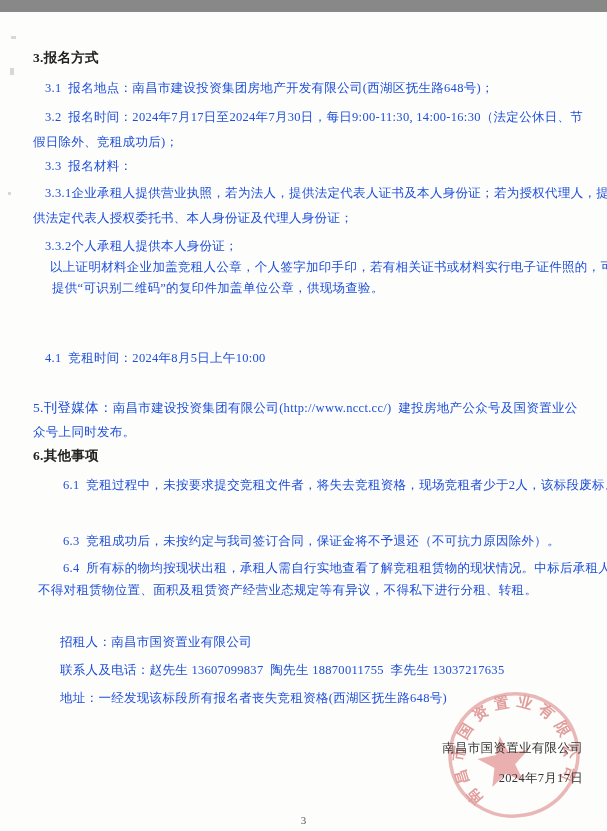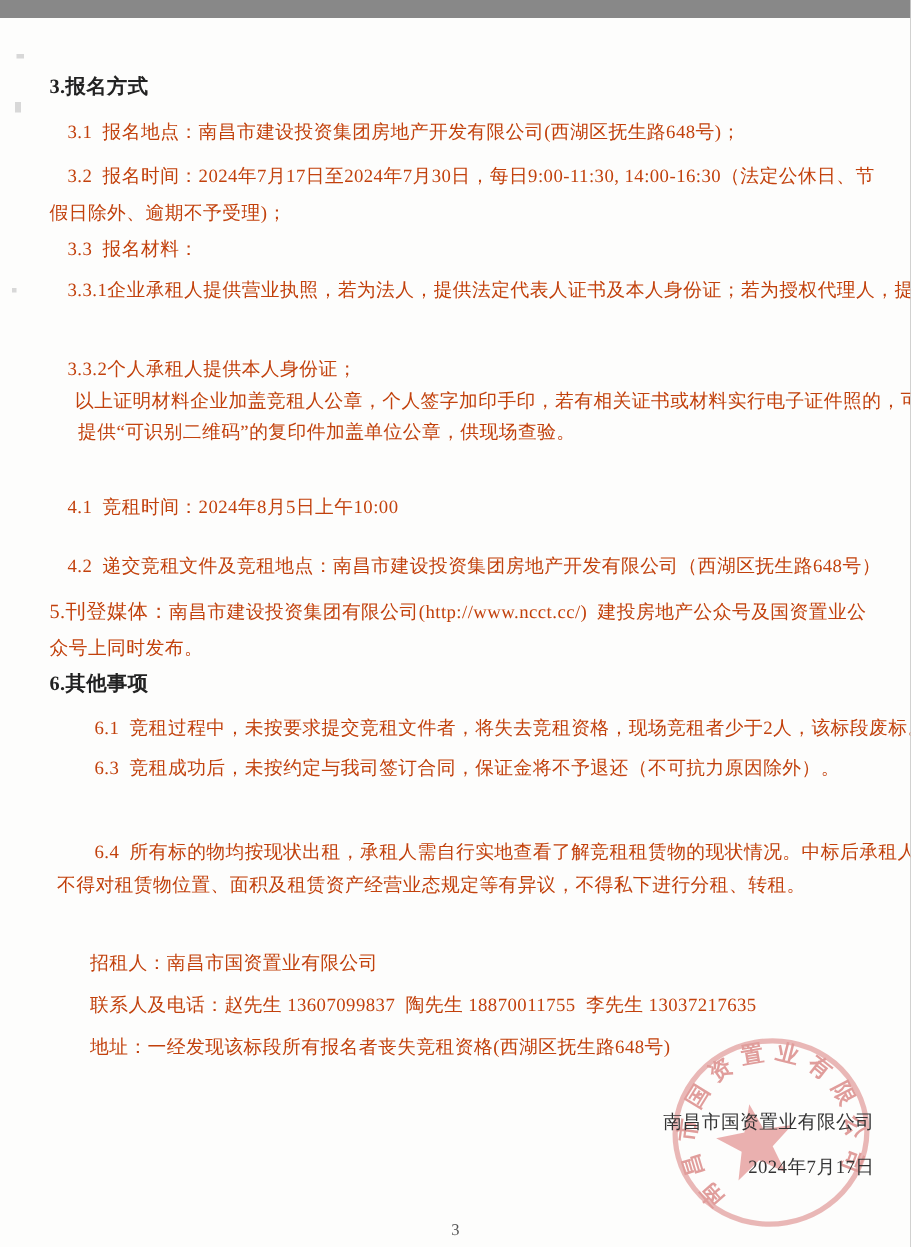--- a/index.html
+++ b/index.html
@@ -15,21 +15,21 @@
     background: #fdfdfc;
     color: #2e2e2e;
     overflow: hidden;
   }
   .ln {
     position: absolute;
     font-size: 12.5px;
     line-height: 16px;
     letter-spacing: 0.3px;
     white-space: pre;
-    color: #c2410c;
+    color: #1d4ed8;
   }
   .heading {
     font-weight: bold;
     font-size: 13.5px;
     color: #222;
   }
   .inline-bold { font-weight: normal; font-size: 13.5px; }
   .sig {
     text-align: right;
     right: 24px;
@@ -64,36 +64,36 @@
 
 <div class="page">
 
   <div class="artifact a1"></div>
   <div class="artifact a2"></div>
   <div class="artifact a3"></div>
 
   <div class="ln heading" style="left:33px; top:38px">3.报名方式</div>
   <div class="ln" style="left:45px; top:68px">3.1  报名地点：南昌市建设投资集团房地产开发有限公司(西湖区抚生路648号)；</div>
   <div class="ln" style="left:45px; top:97px">3.2  报名时间：2024年7月17日至2024年7月30日，每日9:00-11:30, 14:00-16:30（法定公休日、节</div>
-  <div class="ln" style="left:33px; top:122px">假日除外、逾期不予受理)；</div>
+  <div class="ln" style="left:33px; top:122px">假日除外、竞租成功后)；</div>
   <div class="ln" style="left:45px; top:146px">3.3  报名材料：</div>
   <div class="ln" style="left:45px; top:173px">3.3.1企业承租人提供营业执照，若为法人，提供法定代表人证书及本人身份证；若为授权代理人，提</div>
+  <div class="ln" style="left:33px; top:198px">供法定代表人授权委托书、本人身份证及代理人身份证；</div>
   <div class="ln" style="left:45px; top:226px">3.3.2个人承租人提供本人身份证；</div>
   <div class="ln" style="left:50px; top:247px">以上证明材料企业加盖竞租人公章，个人签字加印手印，若有相关证书或材料实行电子证件照的，可</div>
   <div class="ln" style="left:52px; top:268px">提供“可识别二维码”的复印件加盖单位公章，供现场查验。</div>
 
-  <div class="ln" style="left:45px; top:318px">4.1  竞租时间：2024年8月5日上午10:00</div>
-  <div class="ln" style="left:45px; top:357px">4.2  递交竞租文件及竞租地点：南昌市建设投资集团房地产开发有限公司（西湖区抚生路648号）</div>
+  <div class="ln" style="left:45px; top:338px">4.1  竞租时间：2024年8月5日上午10:00</div>
 
   <div class="ln" style="left:33px; top:388px"><span class="inline-bold">5.刊登媒体：</span><span>南昌市建设投资集团有限公司(http://www.ncct.cc/)  建投房地产公众号及国资置业公</span></div>
   <div class="ln" style="left:33px; top:412px">众号上同时发布。</div>
 
   <div class="ln heading" style="left:33px; top:436px">6.其他事项</div>
   <div class="ln" style="left:63px; top:465px">6.1  竞租过程中，未按要求提交竞租文件者，将失去竞租资格，现场竞租者少于2人，该标段废标。</div>
-  <div class="ln" style="left:63px; top:492px">6.3  竞租成功后，未按约定与我司签订合同，保证金将不予退还（不可抗力原因除外）。</div>
+  <div class="ln" style="left:63px; top:521px">6.3  竞租成功后，未按约定与我司签订合同，保证金将不予退还（不可抗力原因除外）。</div>
   <div class="ln" style="left:63px; top:548px">6.4  所有标的物均按现状出租，承租人需自行实地查看了解竞租租赁物的现状情况。中标后承租人</div>
   <div class="ln" style="left:60px; top:622px">招租人：南昌市国资置业有限公司</div>
 
   <div class="ln" style="left:38px; top:570px">不得对租赁物位置、面积及租赁资产经营业态规定等有异议，不得私下进行分租、转租。</div>
   <div class="ln" style="left:60px; top:650px">联系人及电话：赵先生 13607099837  陶先生 18870011755  李先生 13037217635</div>
   <div class="ln" style="left:60px; top:678px">地址：一经发现该标段所有报名者丧失竞租资格(西湖区抚生路648号)</div>
 
   <div class="seal-wrap">
     <svg width="152" height="146" viewBox="0 0 152 146">
       <g transform="translate(76,71) rotate(-10)" opacity="0.78">

